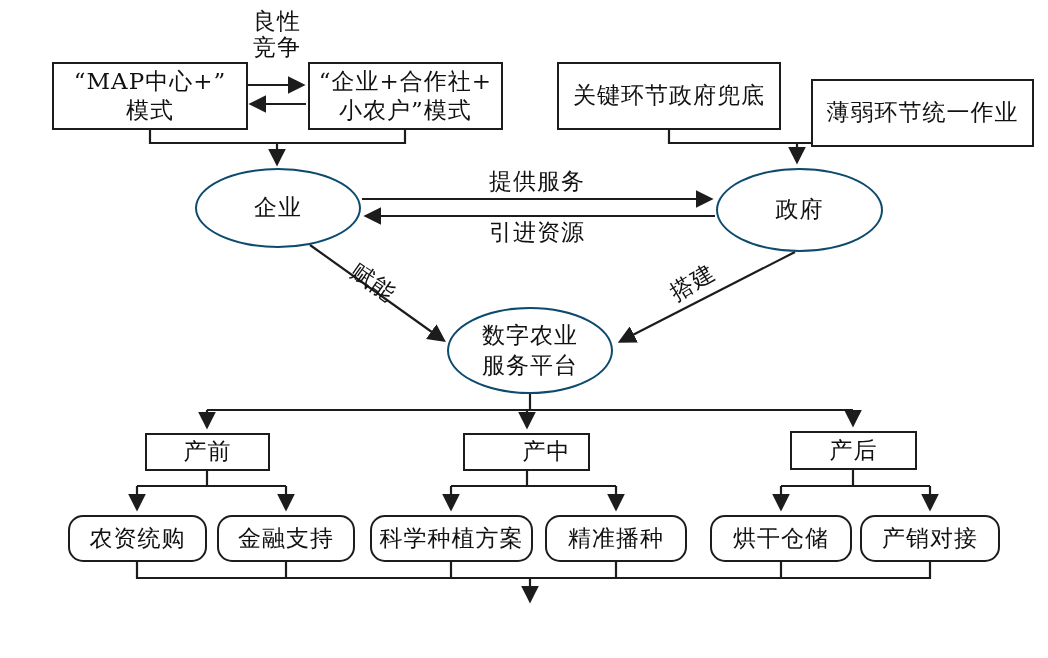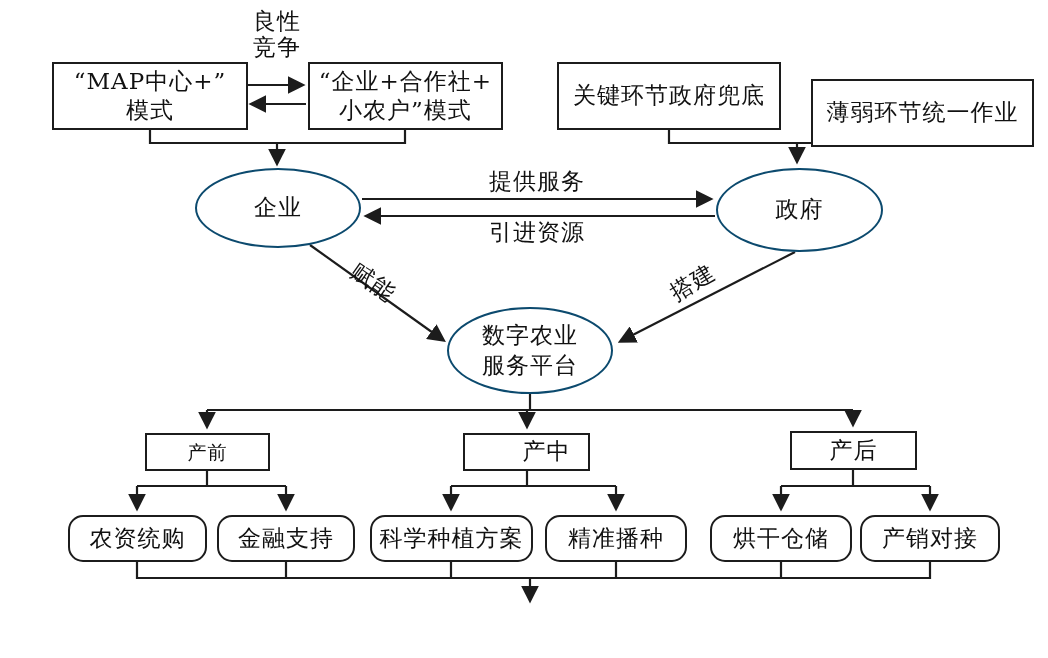--- a/index.html
+++ b/index.html
@@ -23,21 +23,21 @@
     text-align:center;font-size:23px;line-height:1.12;letter-spacing:1px;
   }
   
   .n-map{left:52px;top:62px;width:196px;height:68px;}
   .n-coop{left:308px;top:62px;width:195px;height:68px;}
   .n-gov-backstop{left:557px;top:62px;width:224px;height:68px;}
   .n-weak{left:811px;top:79px;width:223px;height:68px;}
   .n-enterprise{left:195px;top:168px;width:166px;height:80px;}
   .n-government{left:716px;top:168px;width:167px;height:84px;}
   .n-platform{left:447px;top:307px;width:166px;height:87px;}
-  .n-pre{left:145px;top:433px;width:125px;height:38px;font-size:19px;}
+  .n-pre{left:145px;top:433px;width:125px;height:38px;font-size:23px;}
   .n-mid{left:463px;top:433px;width:127px;height:38px;padding-left:40px;}
   .n-post{left:790px;top:431px;width:127px;height:39px;}
   .n-agri{left:68px;top:515px;width:139px;height:47px;}
   .n-fin{left:217px;top:515px;width:138px;height:47px;}
   .n-sci{left:370px;top:515px;width:163px;height:47px;}
   .n-seed{left:545px;top:515px;width:142px;height:47px;}
   .n-dry{left:710px;top:515px;width:142px;height:47px;}
   .n-mark{left:860px;top:515px;width:140px;height:47px;}
   .n-full{left:425px;top:607px;width:223px;height:38px;}
   

